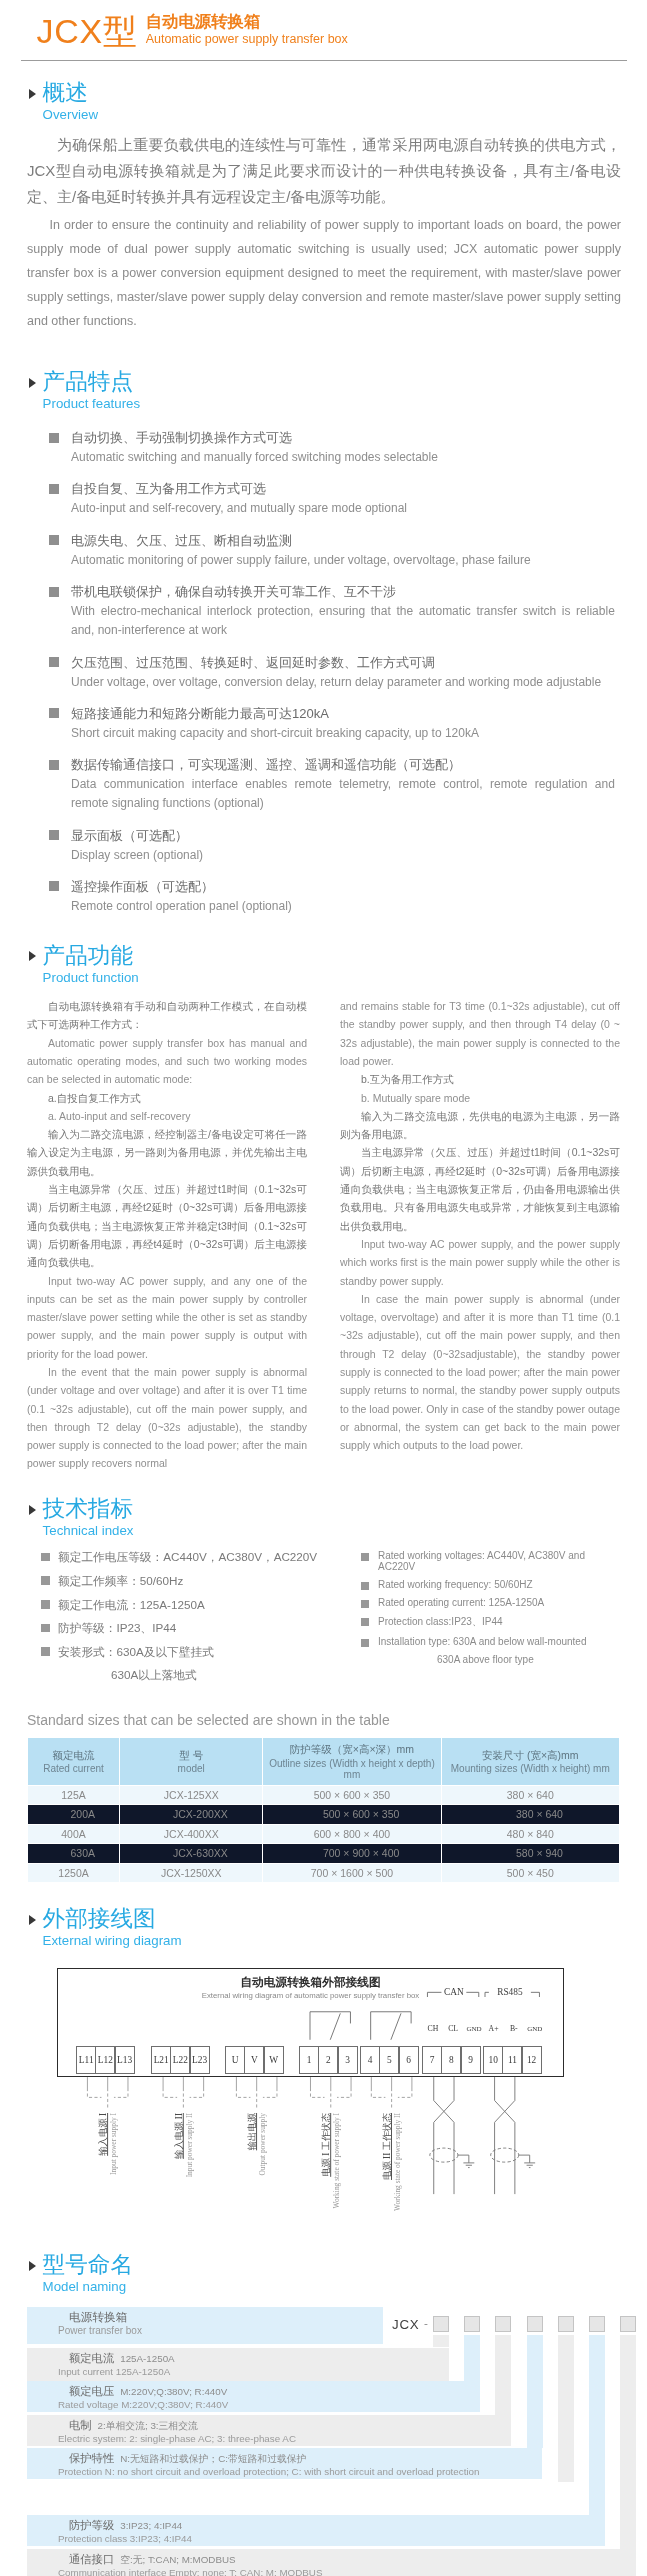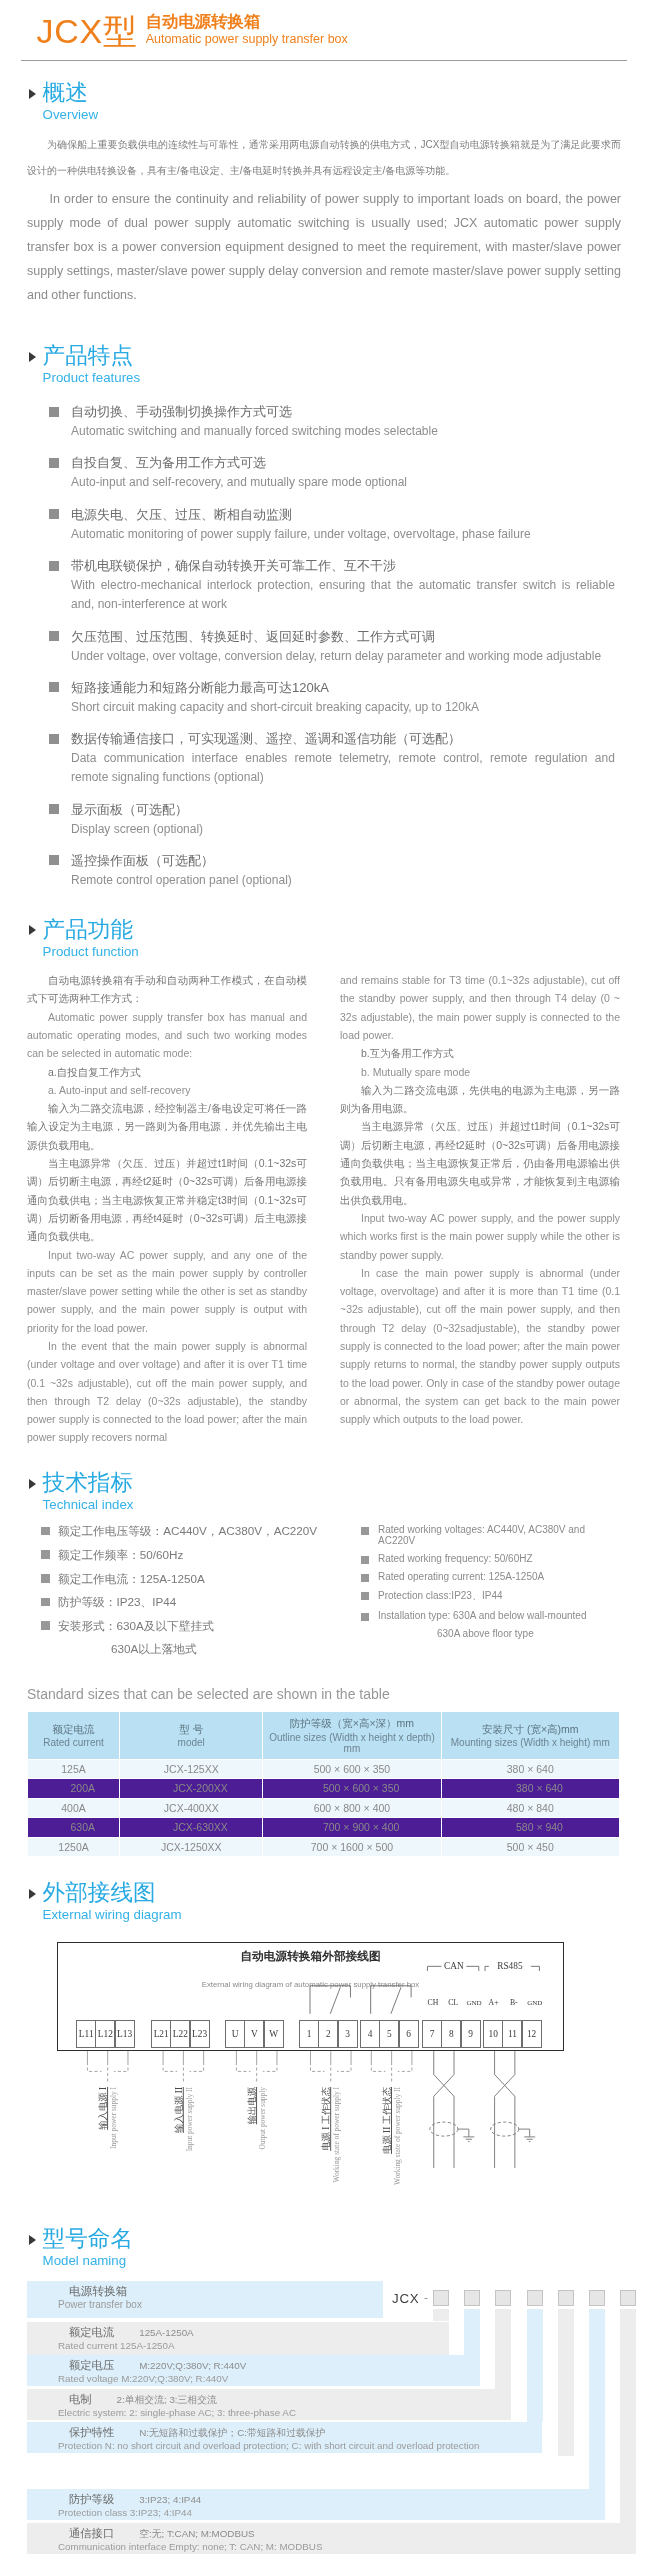--- a/index.html
+++ b/index.html
@@ -16,21 +16,21 @@
   .rule { height:0.8px; background:#9c9c9c; margin:6.2px -6.2px 0 -6.2px; }
 
   
   .sec-head { display:flex; }
   .tri { width:0; height:0; border-left:7.8px solid #383838; border-top:5.5px solid transparent; border-bottom:5.5px solid transparent; margin:8.6px 7px 0 1.6px; flex:none; }
   .sec-head h2 { font-size:22.6px; font-weight:400; color:#27a9e2; line-height:26px; }
   .sec-head .sub { font-size:13.3px; color:#33b1e8; margin-top:0.8px; }
 
   
   .sec-overview { margin-top:20px; }
-  .cn-para { margin-top:9.4px; font-size:10px; line-height:26px; color:#7d7d7d; text-align:justify; text-indent:2em; }
+  .cn-para { margin-top:9.4px; font-size:15px; line-height:26px; color:#7d7d7d; text-align:justify; text-indent:2em; }
   .en-para { margin-top:3.9px; font-size:12.5px; line-height:24px; color:#8b8b8b; text-align:justify; text-indent:1.8em; }
 
   
   .sec-features { margin-top:36px; }
   .feat-list { margin-top:17px; }
   .feat { margin-bottom:11.7px; }
   .feat-cn { position:relative; padding-left:44px; font-size:13px; color:#6b6b6b; line-height:20px; }
   .sq { position:absolute; left:22px; top:4.7px; width:10px; height:10px; background:#8f8f8f; }
   .feat-en { padding-left:44px; font-size:12px; color:#8e8e8e; line-height:19.5px; text-align:justify; padding-right:6.2px; }
 
@@ -60,46 +60,46 @@
   .sec-sizes { margin-top:20px; }
   .note-cn { font-size:11.3px; color:#777; }
   .note-en { font-size:14px; color:#979797; margin-top:13px; }
   table.sizes { width:593px; border-collapse:collapse; margin-top:9.4px; }
   table.sizes th, table.sizes td { border:1.6px solid #fff; text-align:center; }
   table.sizes th { background:#b9e0f3; font-weight:400; padding:4.7px 1.6px; }
   table.sizes th .h-cn { font-size:10.5px; color:#5d7480; }
   table.sizes th .h-en { font-size:10px; color:#6e8592; margin-top:0.8px; }
   table.sizes td { font-size:10.5px; color:#898989; height:19.5px; padding:0.8px 1.6px; }
   table.sizes tr.odd td { background:#eef7fc; }
-  table.sizes tr.even td { background:#4c1d95;padding-left:20px; }
+  table.sizes tr.even td { background:#0f172a;padding-left:20px; }
   .col1{width:95px;} .col2{width:149px;} .col3{width:187px;} .col4{width:187px;}
 
   
   .sec-wiring { margin-top:23.4px; }
   .wiring-box { position:relative; width:507px; height:109px; border:1.6px solid #2c2c2c; margin:20px 0 0 30px; font-family:"Liberation Serif","DejaVu Serif",serif; }
   .wd-title { text-align:center; margin-top:6.2px; font-size:11.7px; font-weight:bold; color:#2e2e2e; }
-  .wd-sub { text-align:center; font-size:7.8px; color:#8a8a8a; margin-top:16px; font-family:"Liberation Sans","DejaVu Sans",sans-serif; }
+  .wd-sub { text-align:center; font-size:7.8px; color:#8a8a8a; margin-top:1px; font-family:"Liberation Sans","DejaVu Sans",sans-serif; }
   .tgroup { position:absolute; bottom:2.3px; display:flex; }
   .tcell { width:20px; height:28px; border:0.8px solid #6e6e6e; margin-left:-0.8px; background:#fff; font-size:9.4px; color:#3a3a3a; display:flex; align-items:center; justify-content:center; }
   .wb-overlay { position:absolute; left:0; top:0; }
   .wires { display:block; margin-left:30px; }
   svg text { font-family:"Liberation Serif","DejaVu Serif",serif; }
 
   
   .sec-naming { margin-top:11px; }
   .nm-wrap { position:relative; width:610px; height:275px; margin-top:12.5px; }
   .nm-row { position:absolute; left:0; }
   .nm-strip { position:absolute; width:15.6px; }
   .nm-box { position:absolute; top:9.4px; width:15.6px; height:15.6px; background:#e6e6e6; border:0.8px solid #c4c4c4; box-shadow:0 0 0 1.6px #fff; }
   .nm-prefix { position:absolute; left:365px; top:10px; font-size:13.3px; color:#404040; letter-spacing:0.8px; }
   .nm-dash { position:absolute; left:397px; top:9.4px; font-size:11.7px; color:#8a8a8a; }
   .bg-blue { background:#ddeffa; }
   .bg-gray { background:#ededed; }
   .nm-row .inner { padding:3.1px 0 0 31px; }
-  .nm-label { font-size:11.3px; color:#6b6b6b; margin-right:25px;padding-left:11px; }
+  .nm-label { font-size:11.3px; color:#6b6b6b; margin-right:6px;padding-left:11px; }
   .nm-val { font-size:9.8px; color:#8d8d8d; }
   .nm-en { font-size:9.8px; color:#9b9b9b; margin-top:0.8px; }
   .nm-row0 .nm-label { font-size:11.7px; }
   .nm-row0 .nm-en { font-size:10px; }
 </style>
 </head>
 <body>
 
 <div class="page">
 
@@ -432,21 +432,21 @@
       <div class="nm-box" style="left:437px;"></div>
       <div class="nm-box" style="left:468px;"></div>
       <div class="nm-box" style="left:500px;"></div>
       <div class="nm-box" style="left:531px;"></div>
       <div class="nm-box" style="left:562px;"></div>
       <div class="nm-box" style="left:593px;"></div>
 
       <div class="nm-row bg-gray" style="top:41px; width:422px; height:42px;">
         <div class="inner">
           <div><span class="nm-label">额定电流</span><span class="nm-val">125A-1250A</span></div>
-          <div class="nm-en">Rated current   125A-1250A</div>
+          <div class="nm-en">Input current   125A-1250A</div>
         </div>
       </div>
       <div class="nm-row bg-blue" style="top:74px; width:453px; height:31px;">
         <div class="inner">
           <div><span class="nm-label">额定电压</span><span class="nm-val">M:220V;Q:380V; R:440V</span></div>
           <div class="nm-en">Rated voltage  M:220V;Q:380V; R:440V</div>
         </div>
       </div>
       <div class="nm-row bg-gray" style="top:108px; width:484px; height:31px;">
         <div class="inner">

